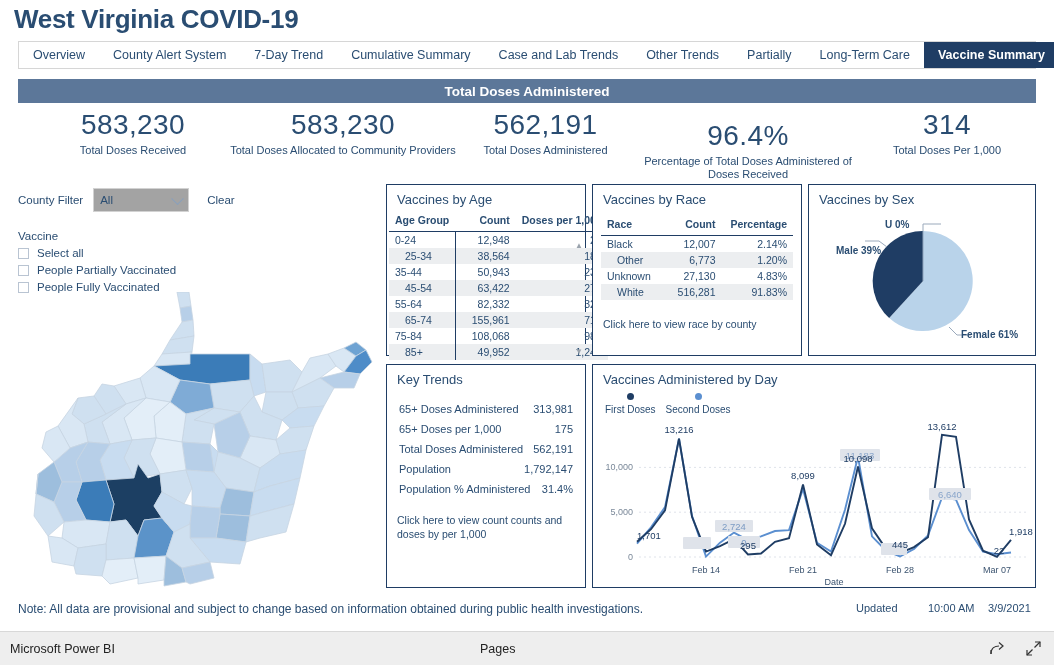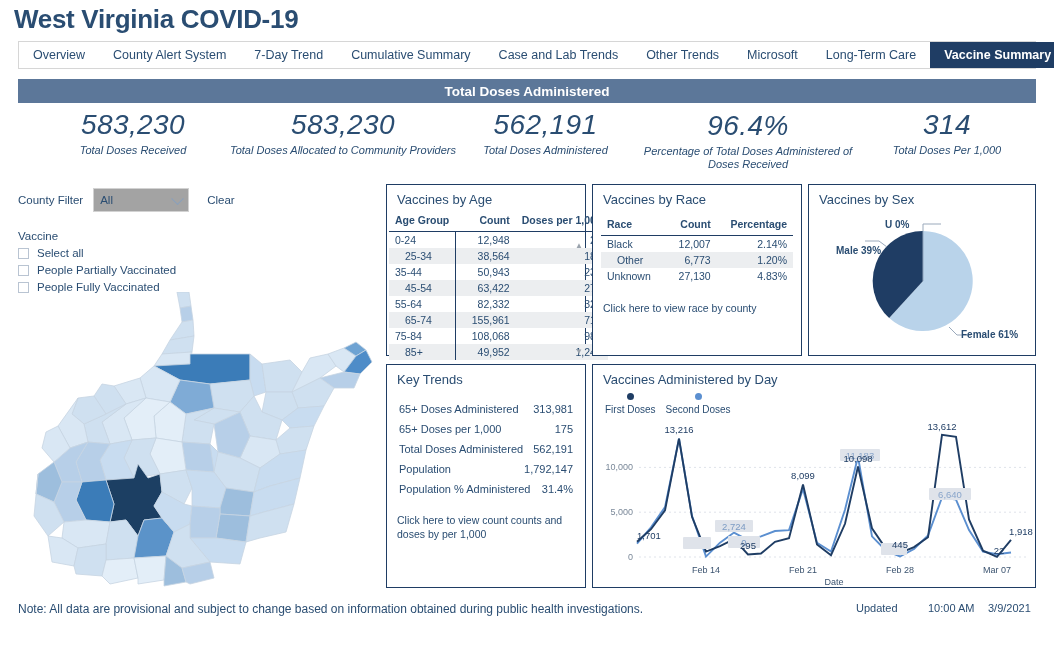--- a/index.html
+++ b/index.html
@@ -33,21 +33,21 @@
 
   
   .banner {
     position:absolute; left:18px; top:79px; width:1018px; height:24px;
     background:#5c7799; color:#fff;
     display:flex; align-items:center; justify-content:center;
     font-size:13.5px; font-weight:bold;
   }
 
   
-  .kpis { position:absolute; left:18px; top:108px; width:1018px; height:72px;font-style:italic; }
+  .kpis { position:absolute; left:18px; top:108px; width:1018px; height:72px; }
   .kpi { position:absolute; text-align:center; }
   .kpi .val { font-size:28px; color:#2a4d72; font-weight:400; letter-spacing:0.4px; line-height:34px;}
   .kpi .lab { font-size:11px; color:#2a4d72; line-height:13px; margin-top:2px;}
 
   
   .filters { position:absolute; left:18px; top:188px; width:360px; }
   .filter-row { display:flex; align-items:center; gap:10px; }
   .filter-label { font-size:11.5px; color:#2a4d72; }
   .select {
     width:96px; height:24px; border:1px solid #d2d2d2; background:#a3a3a3;
@@ -140,41 +140,41 @@
 
   <div class="title">West Virginia COVID-19</div>
 
   <div class="tabbar">
     <div class="tab">Overview</div>
     <div class="tab">County Alert System</div>
     <div class="tab">7-Day Trend</div>
     <div class="tab">Cumulative Summary</div>
     <div class="tab">Case and Lab Trends</div>
     <div class="tab">Other Trends</div>
-    <div class="tab">Microsoft</div>
+    <div class="tab">Partially</div>
     <div class="tab">Long-Term Care</div>
     <div class="tab active">Vaccine Summary</div>
   </div>
 
   <div class="banner">Total Doses Administered</div>
 
   <div class="kpis">
     <div class="kpi" style="left:0px; top:0px; width:230px;">
       <div class="val">583,230</div>
       <div class="lab">Total Doses Received</div>
     </div>
     <div class="kpi" style="left:190px; top:0px; width:270px;">
       <div class="val">583,230</div>
       <div class="lab">Total Doses Allocated to Community Providers</div>
     </div>
     <div class="kpi" style="left:440px; top:0px; width:175px;">
       <div class="val">562,191</div>
       <div class="lab">Total Doses Administered</div>
     </div>
-    <div class="kpi" style="left:610px; top:1px; width:240px;">
+    <div class="kpi" style="left:610px; top:11px; width:240px;">
       <div class="val">96.4%</div>
       <div class="lab">Percentage of Total Doses Administered of Doses Received</div>
     </div>
     <div class="kpi" style="left:840px; top:0px; width:178px;">
       <div class="val">314</div>
       <div class="lab">Total Doses Per 1,000</div>
     </div>
   </div>
 
   <div class="filters">
@@ -363,20 +363,25 @@
           </tr>
           <tr class="alt">
             <td class="first">Other</td>
             <td>6,773</td>
             <td>1.20%</td>
           </tr>
           <tr>
             <td class="first">Unknown</td>
             <td>27,130</td>
             <td>4.83%</td>
+          </tr>
+          <tr class="alt">
+            <td class="first">White</td>
+            <td>516,281</td>
+            <td>91.83%</td>
           </tr>
         </tbody>
       </table>
     </div>
     <div class="link-note" style="padding-top:18px;">Click here to view race by county</div>
   </div>
 
   <div class="card" style="left:808px; top:184px; width:228px; height:172px;">
     <div class="card-title">Vaccines by Sex</div>
     <div class="pie-wrap">
@@ -484,14 +489,35 @@
         <text x="406" y="139" fill="#1f3d64" text-anchor="middle">22</text>
       </g>
     </svg>
   </div>
 
   <div class="note">Note: All data are provisional and subject to change based on information obtained during public health investigations.</div>
   <div class="updated" style="left:856px;">Updated</div>
   <div class="updated" style="left:928px;">10:00 AM</div>
   <div class="updated" style="left:988px;">3/9/2021</div>
 
+  <div class="statusbar">
+    <span class="sb-brand">Microsoft Power BI</span>
+    <span class="sb-pages">Pages</span>
+    <span class="sb-icons">
+      <span>
+        <svg width="17" height="17" viewBox="0 0 17 17" fill="none" stroke="#333" stroke-width="1.2">
+          <path d="M3 14 C3 8, 7 6, 11 6"></path>
+          <path d="M11 2.5 L15 6 L11 9.5"></path>
+          <path d="M3 14 L3 10"></path>
+        </svg>
+      </span>
+      <span>
+        <svg width="17" height="17" viewBox="0 0 17 17" fill="none" stroke="#333" stroke-width="1.2">
+          <path d="M10 2 L15 2 L15 7"></path>
+          <path d="M15 2 L9.5 7.5"></path>
+          <path d="M7 15 L2 15 L2 10"></path>
+          <path d="M2 15 L7.5 9.5"></path>
+        </svg>
+      </span>
+    </span>
+  </div>
 
 </div>
 
 </body></html>

